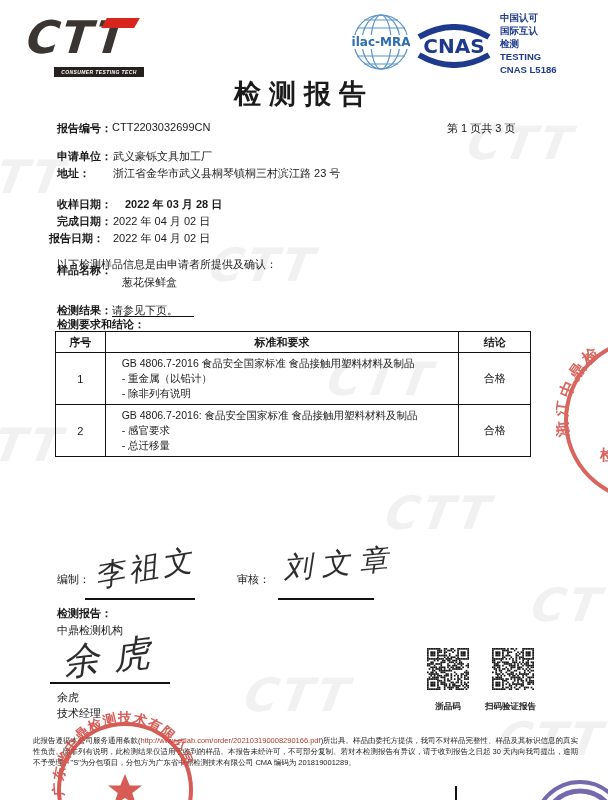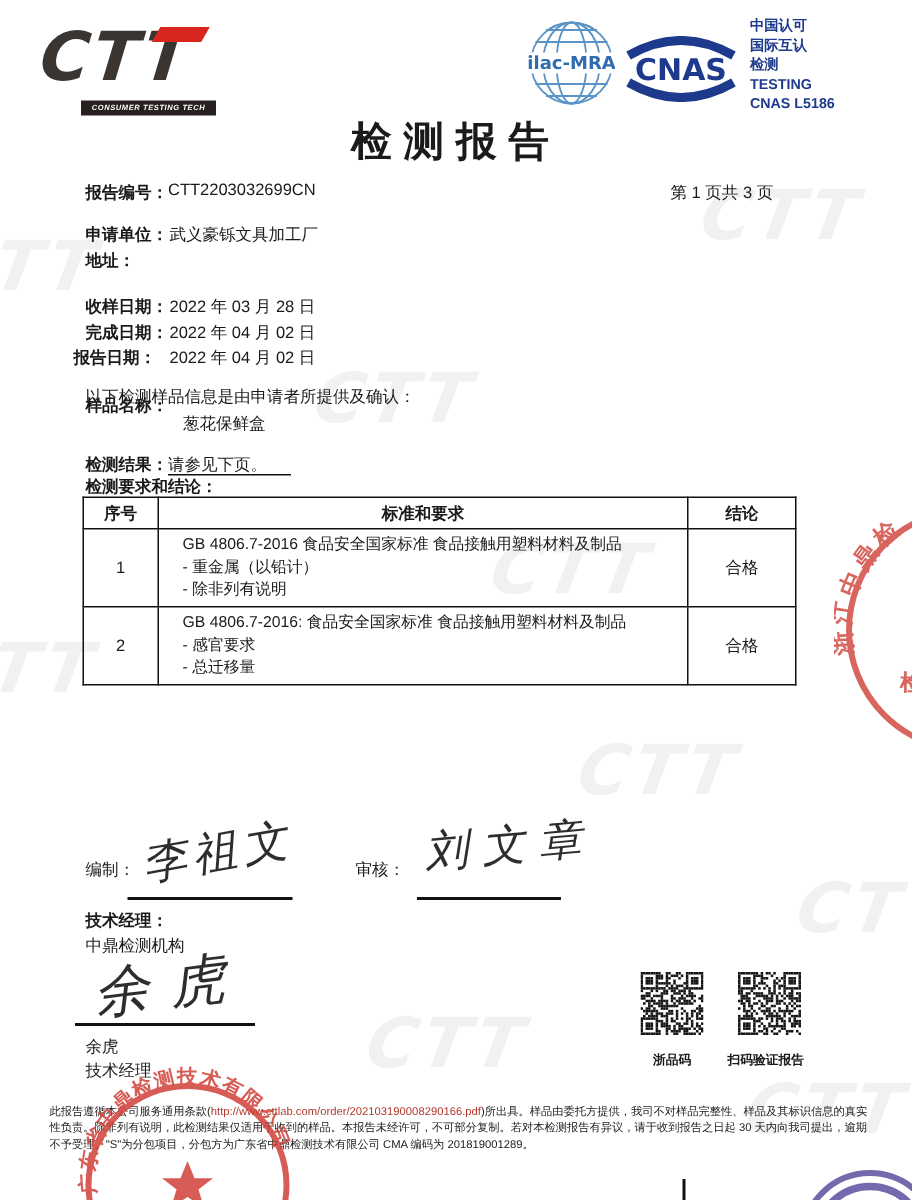--- a/index.html
+++ b/index.html
@@ -113,23 +113,24 @@
 
   <div class="abs z doc-title">检测报告</div>
 
   <span class="abs z lbl" style="left:57px; top:121px;">报告编号：</span>
   <span class="abs z val" style="left:112px; top:121px;">CTT2203032699CN</span>
   <span class="abs z val" style="left:447px; top:121px;">第 1 页共 3 页</span>
 
   <span class="abs z lbl" style="left:57px; top:149px;">申请单位：</span>
   <span class="abs z val" style="left:113px; top:149px;">武义豪铄文具加工厂</span>
   <span class="abs z lbl" style="left:57px; top:166px;">地址：</span>
+  <span class="abs z val" style="left:113px; top:166px;">浙江省金华市武义县桐琴镇桐三村滨江路 23 号</span>
 
   <span class="abs z lbl" style="left:57px; top:197px;">收样日期：</span>
-  <span class="abs z val" style="left:113px; top:197px;">2022 年 03 月 28 日</span>
+  <span class="abs z val" style="left:125px; top:197px;font-weight:bold;">2022 年 03 月 28 日</span>
   <span class="abs z lbl" style="left:57px; top:214px;">完成日期：</span>
   <span class="abs z val" style="left:113px; top:214px;">2022 年 04 月 02 日</span>
   <span class="abs z lbl" style="left:49px; top:231px;">报告日期：</span>
   <span class="abs z val" style="left:113px; top:231px;">2022 年 04 月 02 日</span>
 
   <span class="abs z note" style="left:57px; top:257px;">以下检测样品信息是由申请者所提供及确认：</span>
   <span class="abs z lbl" style="left:57px; top:263px;">样品名称：</span>
   <span class="abs z val" style="left:122px; top:275px;">葱花保鲜盒</span>
 
   <span class="abs z" style="left:57px; top:300px; white-space:nowrap;">
@@ -173,21 +174,21 @@
   </div>
 
   <span class="abs z note" style="left:57px; top:572px;">编制：</span>
   <span class="sig" style="left:94px; top:548px; font-size:30px; letter-spacing:4px; transform:rotate(-10deg);">李祖文</span>
   <div class="sigline" style="left:85px; top:598px; width:110px;"></div>
 
   <span class="abs z note" style="left:237px; top:572px;">审核：</span>
   <span class="sig" style="left:283px; top:544px; font-size:29px; letter-spacing:9px; transform:rotate(-5deg);">刘文章</span>
   <div class="sigline" style="left:278px; top:598px; width:96px;"></div>
 
-  <span class="abs z lbl" style="left:57px; top:606px;">技术经理：</span>
+  <span class="abs z lbl" style="left:57px; top:606px;">检测报告：</span>
   <span class="abs z note" style="left:57px; top:623px;">中鼎检测机构</span>
 
   <span class="sig" style="left:62px; top:632px; font-size:37px; letter-spacing:14px; transform:rotate(-7deg);">余虎</span>
   <div class="sigline" style="left:50px; top:682px; width:120px;"></div>
   <span class="abs z note" style="left:57px; top:690px;">余虎</span>
   <span class="abs z note" style="left:57px; top:706px;">技术经理</span>
 
   <div class="qr" style="left:427px; top:648px;"><svg viewBox="0 0 100 100" width="100%" height="100%">
         <g fill="#141414">
           <rect x="0.00" y="0.00" width="4.00" height="4.00"></rect>

